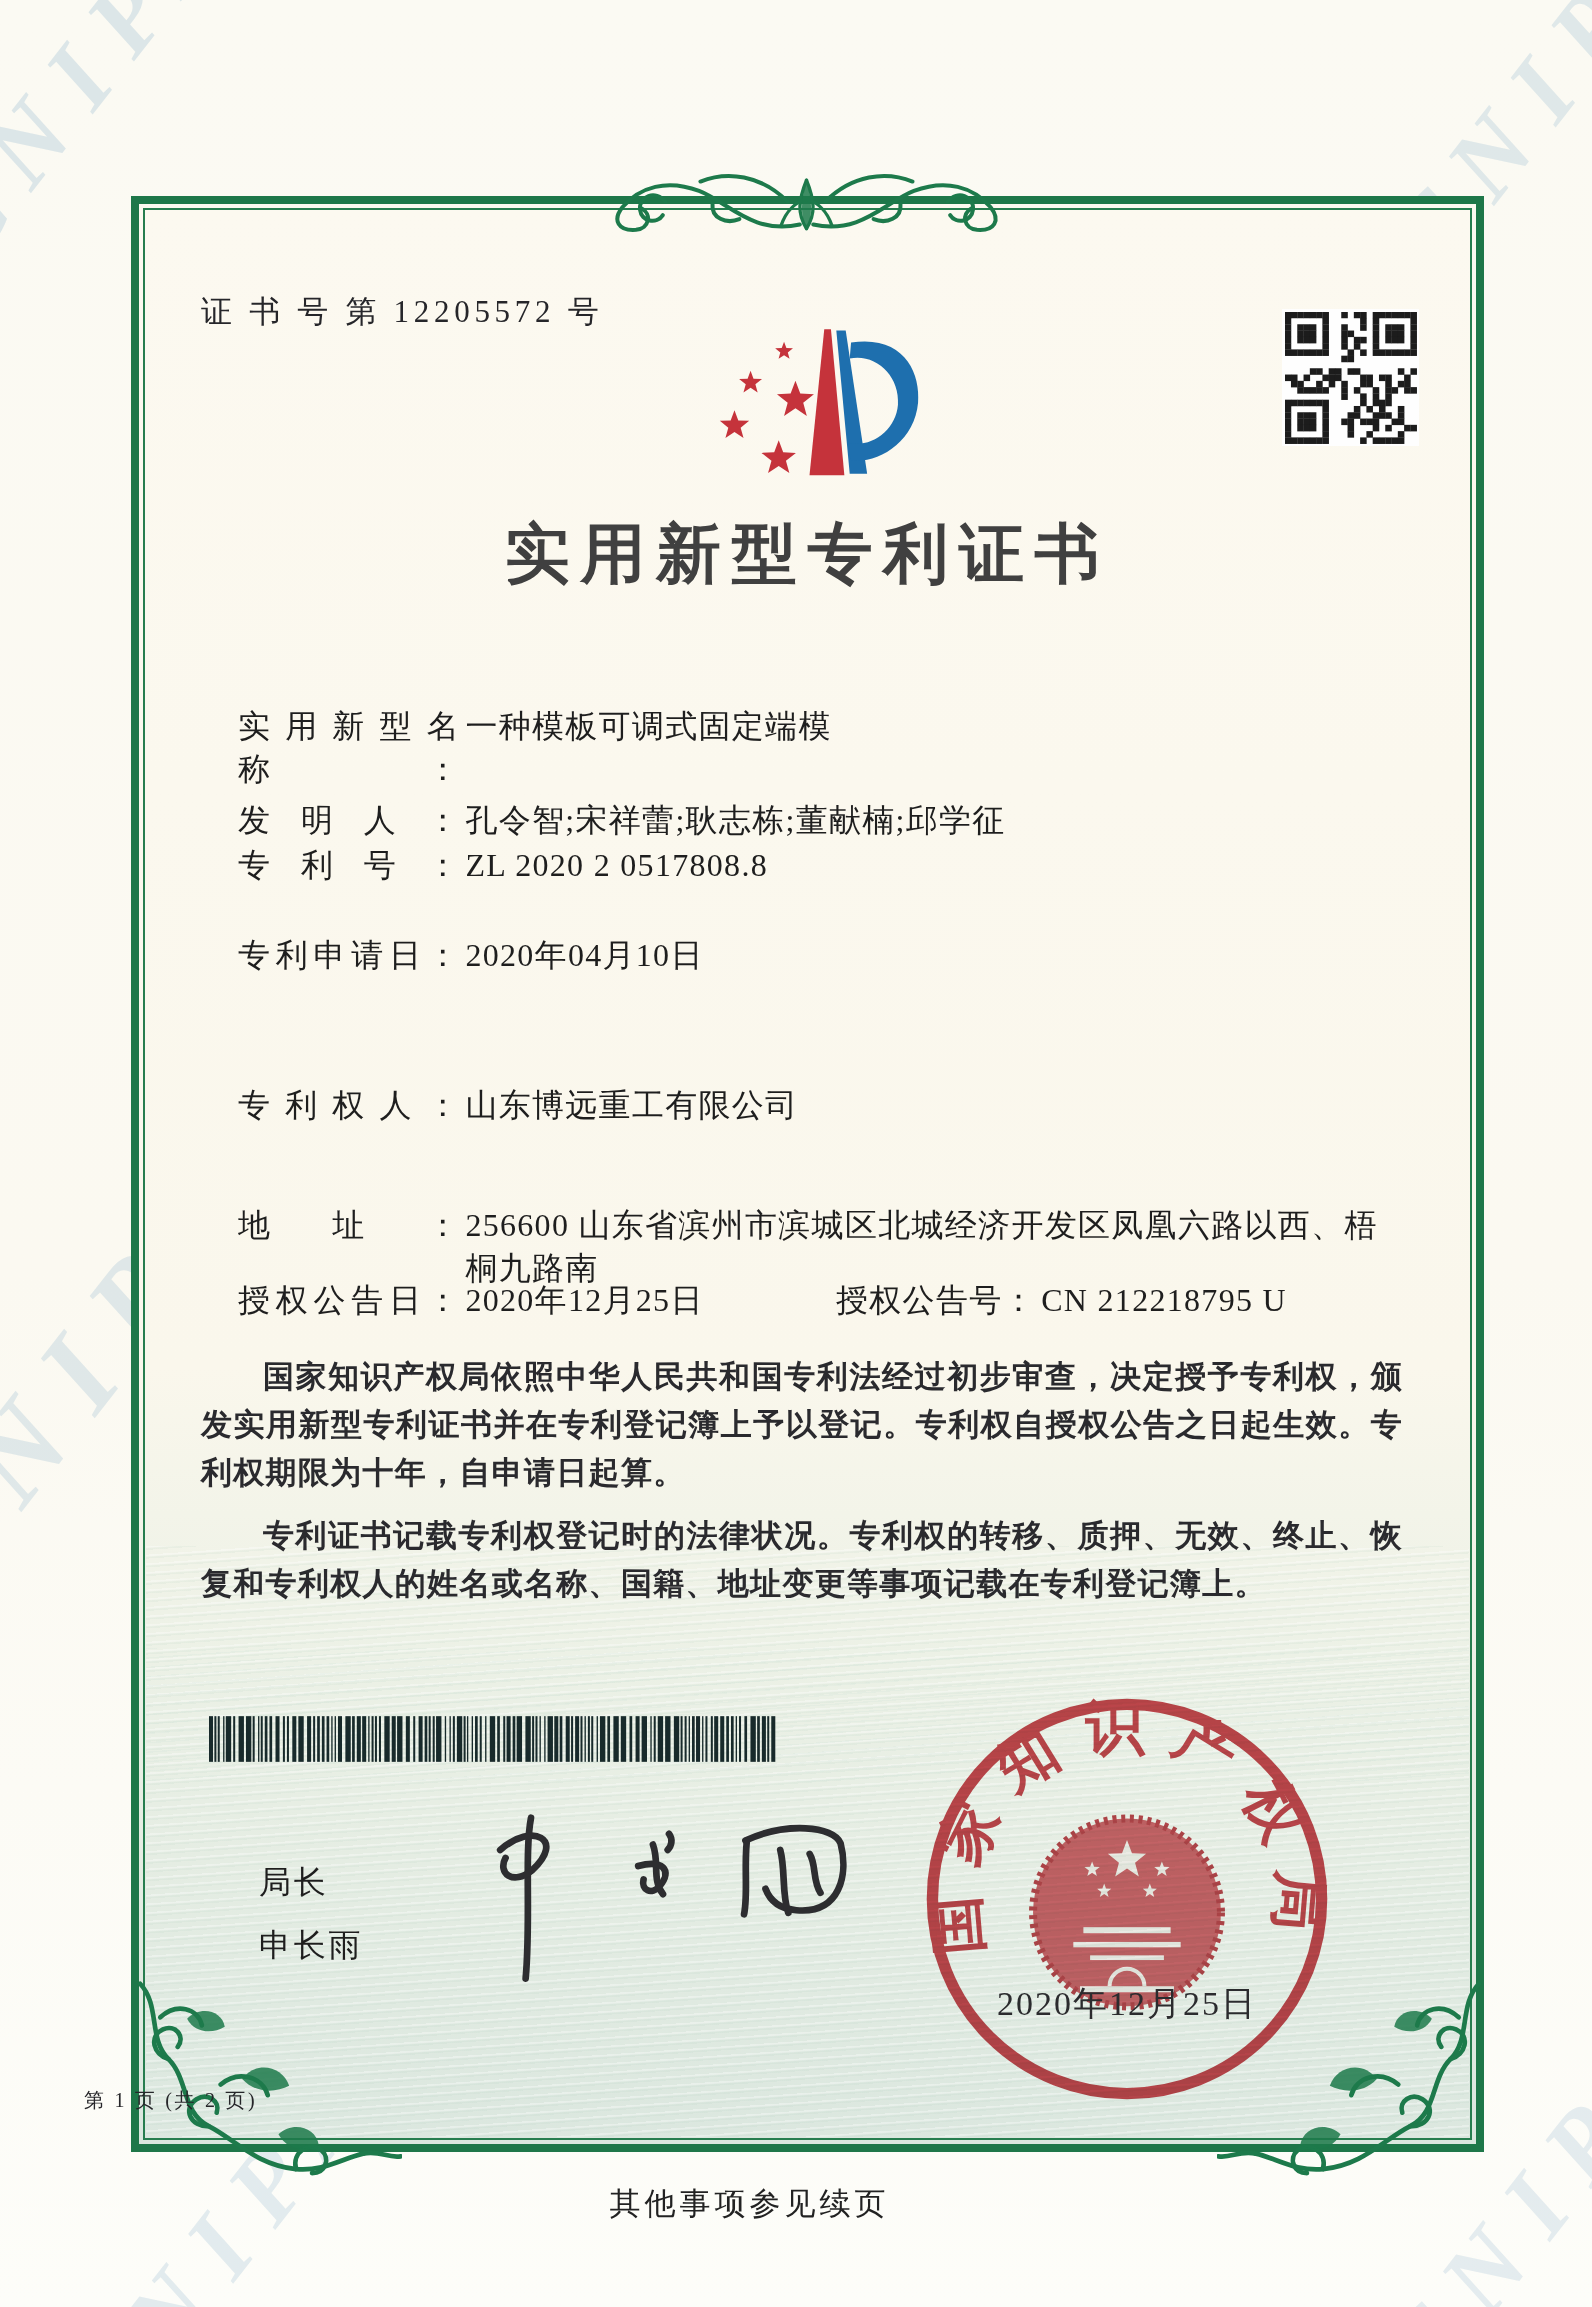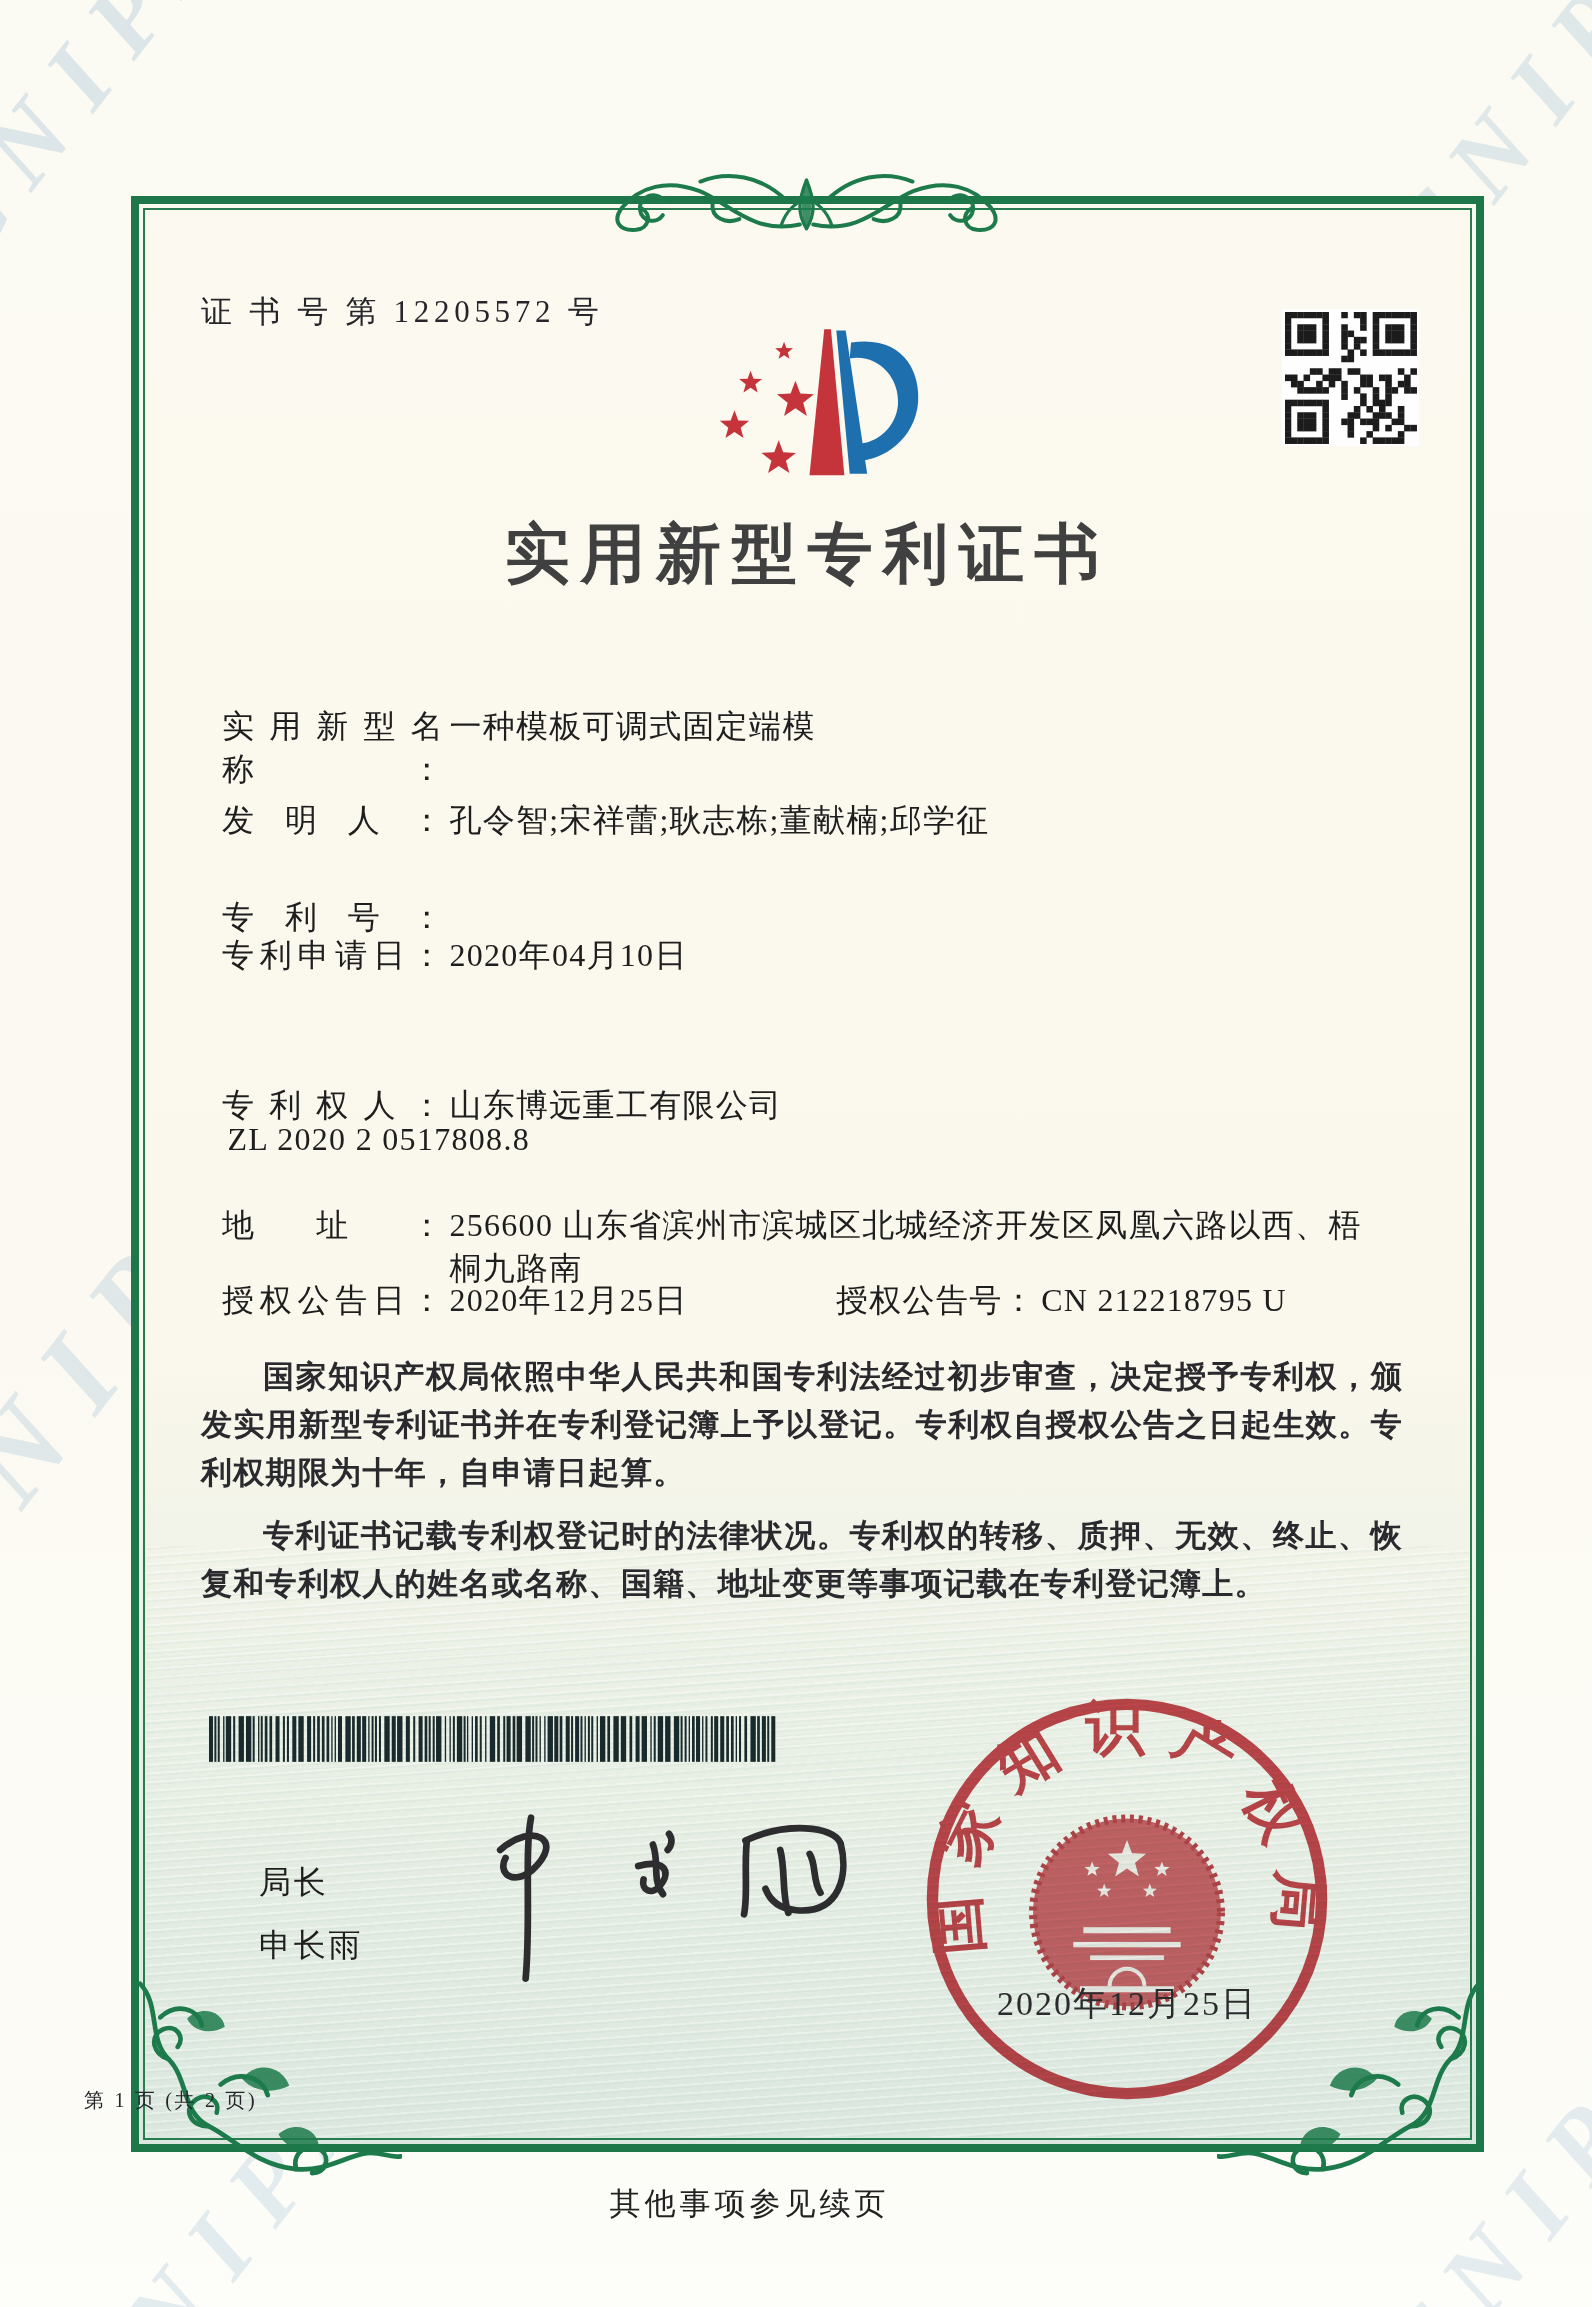--- a/index.html
+++ b/index.html
@@ -42,21 +42,21 @@
   
   .cert-no{left:201px;top:291px;font-size:31px;letter-spacing:4.7px;color:#26262a;z-index:5;}
   .logo{left:671px;top:301px;z-index:5;}
   .qr{left:1282px;top:309px;z-index:5;background:#fefefe;padding:2.7px;}
   .title{
     left:131px;top:510px;width:1353px;text-align:center;
     font-size:65px;font-weight:700;letter-spacing:10.7px;color:#404040;z-index:5;
   }
   
   .row{position:absolute;left:222px;display:flex;font-size:32px;letter-spacing:1.3px;z-index:5;line-height:43px;}
-  .lab{flex:0 0 222px;width:222px;text-align:justify;text-align-last:justify;}
+  .lab{flex:0 0 222px;width:222px;text-align:justify;text-align-last:justify;margin-left:16px;}
   .val{margin-left:5.4px;}
   .val-wrap{width:920px;word-break:break-all;}
   .row-grant2{left:836px;}
   
   .paras{left:201px;top:1353px;width:1202px;z-index:5;font-weight:bold;}
   .paras p{margin:0 0 14.8px 0;font-size:31px;line-height:48px;letter-spacing:1.3px;text-indent:2em;text-align:justify;color:#2a2a2e;}
   
   .barcode{left:209px;top:1716px;z-index:5;}
   .officer-title{left:259px;top:1861px;font-size:32px;letter-spacing:2.7px;z-index:5;}
   .officer-name{left:259px;top:1924px;font-size:32px;letter-spacing:2.7px;z-index:5;}
@@ -350,21 +350,21 @@
 <div class="abs title">实用新型专利证书</div>
 
 <div class="row" style="top:705px;">
   <span class="lab">实用新型名称：</span>
   <span class="val">一种模板可调式固定端模</span>
 </div>
 <div class="row" style="top:799px;">
   <span class="lab">发明人：</span>
   <span class="val">孔令智;宋祥蕾;耿志栋;董献楠;邱学征</span>
 </div>
-<div class="row" style="top:896px;flex-direction:column;">
+<div class="row" style="top:844px;">
   <span class="lab">专利号：</span>
   <span class="val">ZL 2020 2 0517808.8</span>
 </div>
 <div class="row" style="top:934px;">
   <span class="lab">专利申请日：</span>
   <span class="val">2020年04月10日</span>
 </div>
 <div class="row" style="top:1084px;">
   <span class="lab">专利权人：</span>
   <span class="val">山东博远重工有限公司</span>

